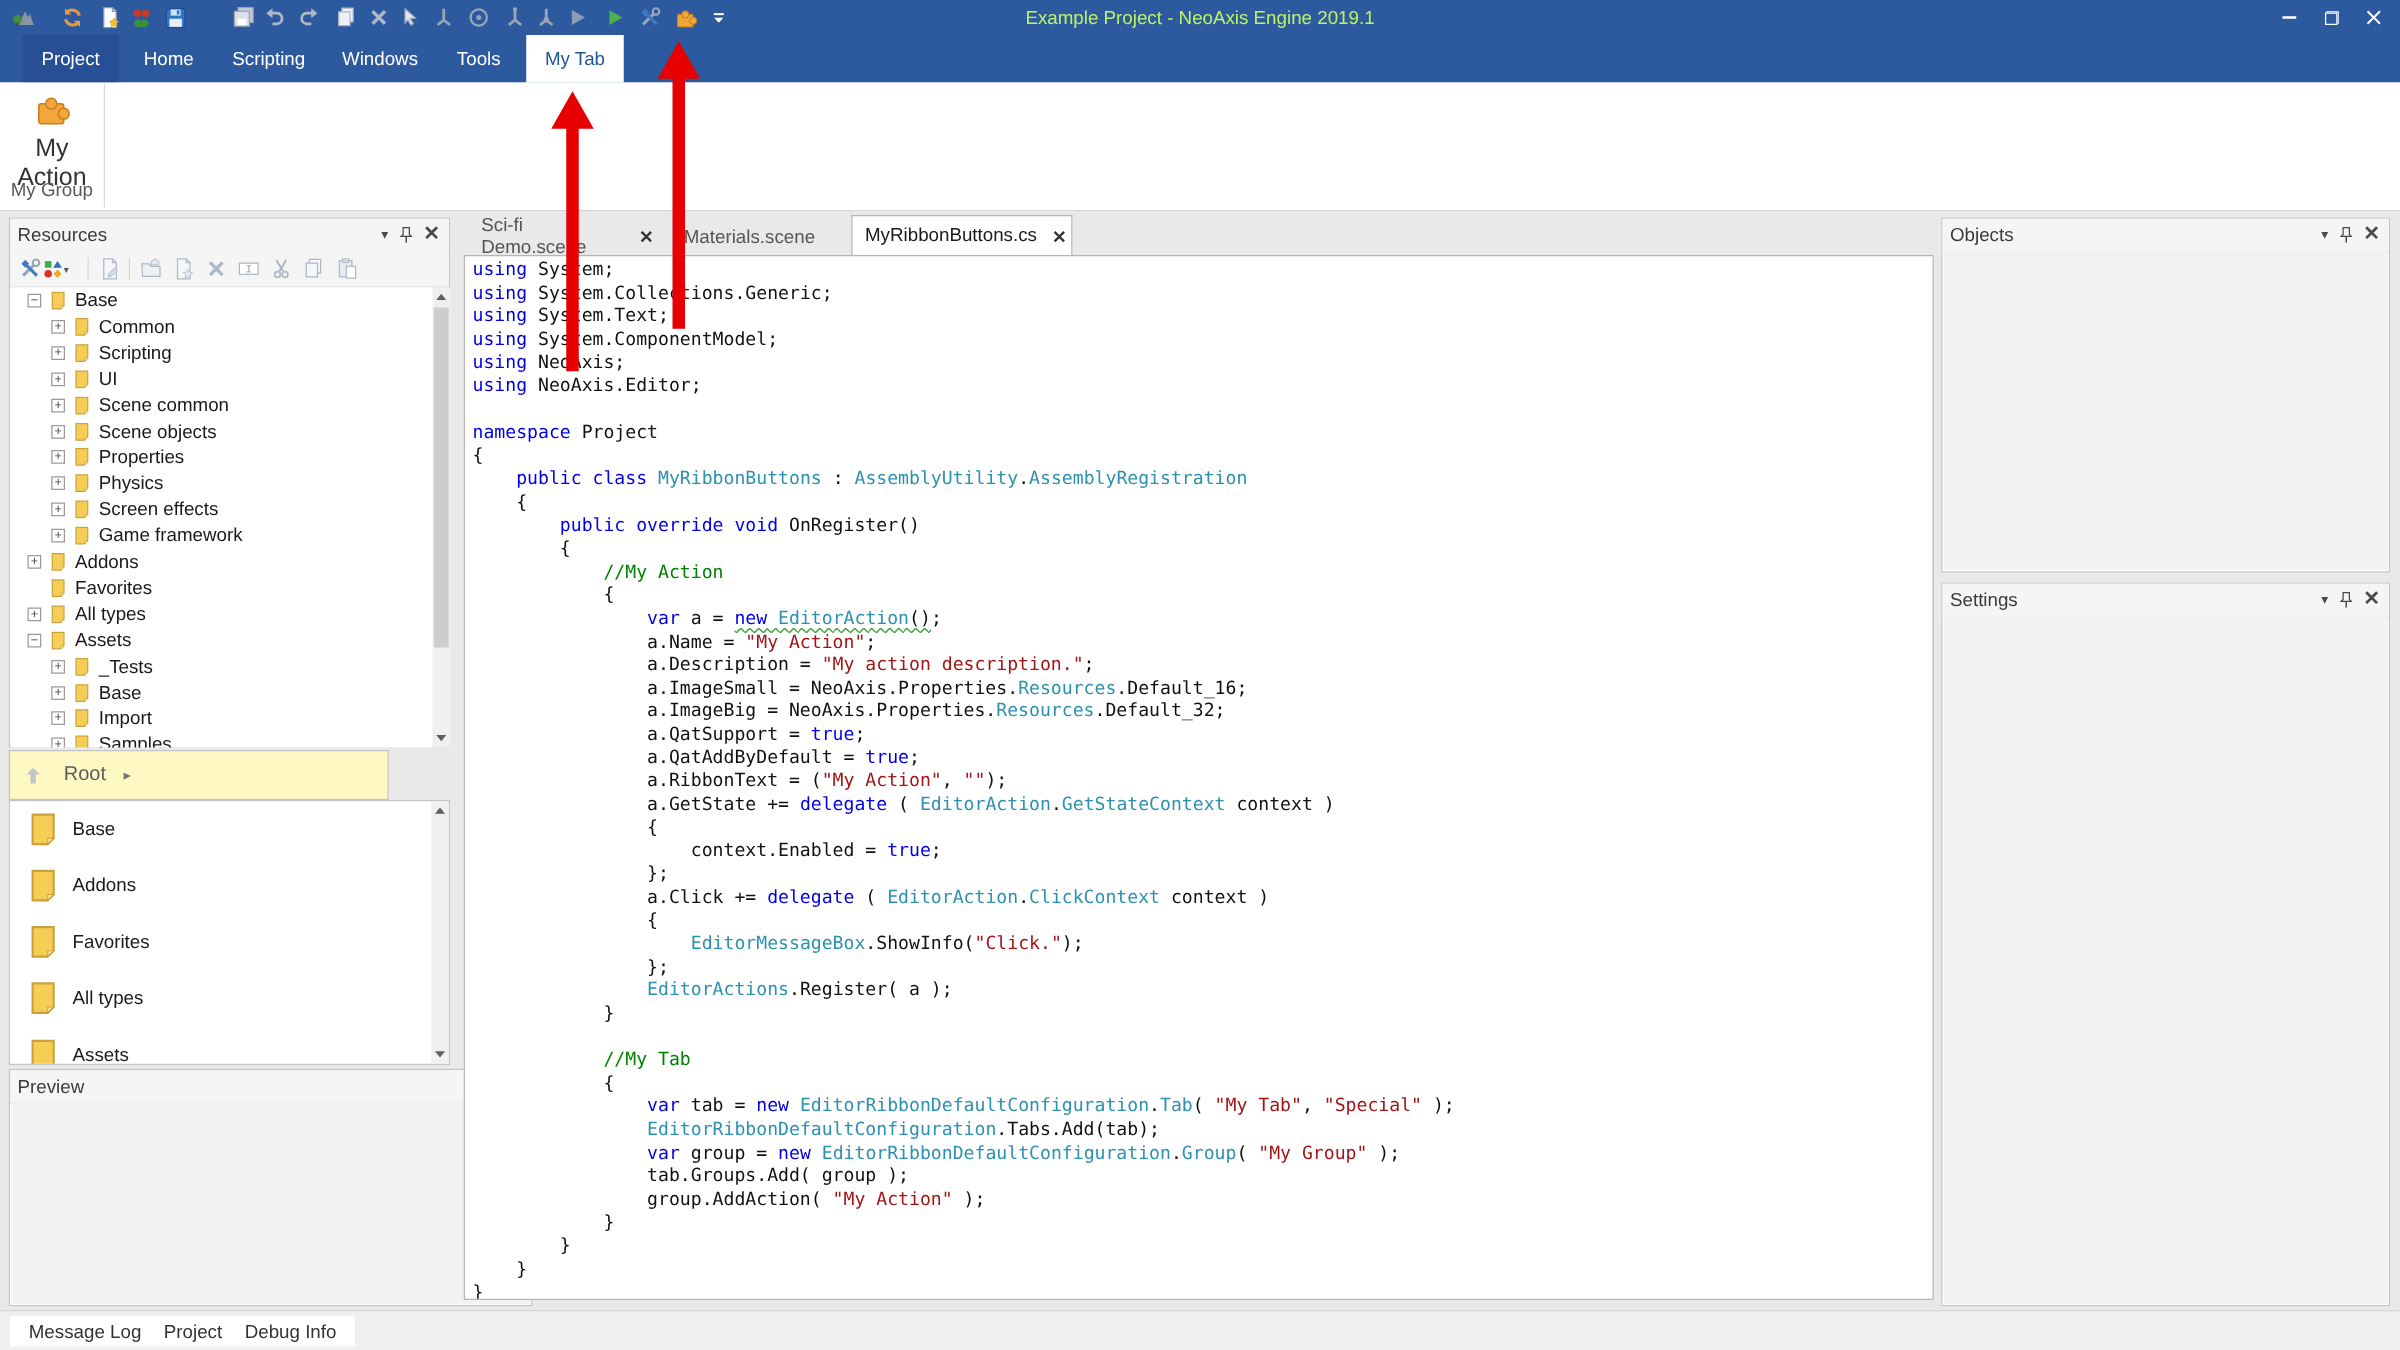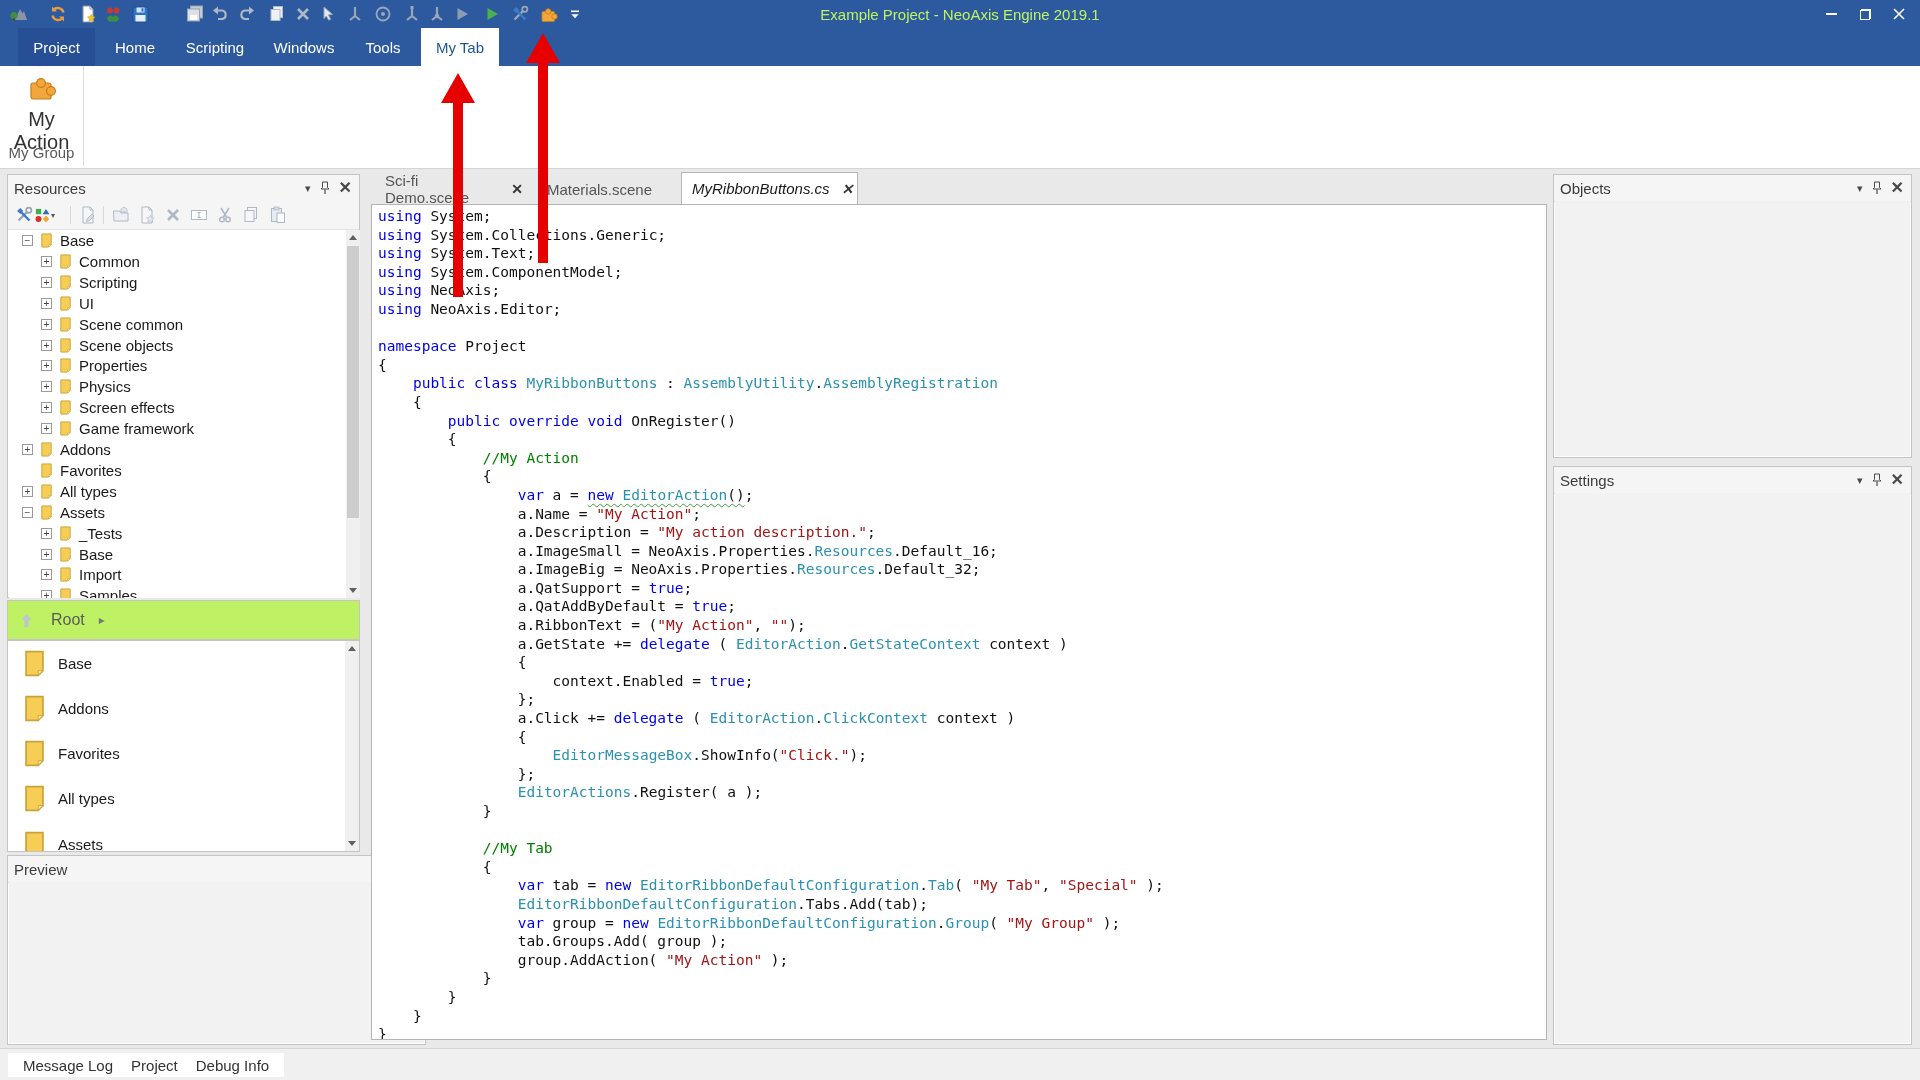--- a/index.html
+++ b/index.html
@@ -47,21 +47,21 @@
   .texp.none{border:none;background:transparent;}
   .tfold{margin-left:6px;margin-right:6px;flex:none;display:flex;}
   .tlabel{font-size:15px;color:#1A1A1A;white-space:nowrap;}
   
   .sbar{position:absolute;background:#F0F0F0;}
   .sb-arrow{position:absolute;left:0;width:100%;height:15px;display:flex;align-items:center;justify-content:center;}
   .tri-up{width:0;height:0;border-left:4px solid transparent;border-right:4px solid transparent;border-bottom:5px solid #606060;}
   .tri-down{width:0;height:0;border-left:4px solid transparent;border-right:4px solid transparent;border-top:5px solid #606060;}
   .sb-thumb{position:absolute;left:1px;right:1px;background:#CDCDCD;}
   
-  #root-bar{position:absolute;left:7px;top:600px;width:353px;height:40px;background:#bef264;border:1px solid #C4C4C4;box-sizing:border-box;display:flex;align-items:center;}
+  #root-bar{position:absolute;left:7px;top:600px;width:304px;height:40px;background:#fef9c3;border:1px solid #C4C4C4;box-sizing:border-box;display:flex;align-items:center;}
   #root-bar .up{margin-left:10px;display:flex;}
   #root-label{margin-left:16px;font-size:16px;color:#5B5B5B;}
   #root-chev{margin-left:14px;font-size:12px;color:#777;}
   
   #folder-list{position:absolute;left:7px;top:640px;width:353px;height:212px;background:#fff;border:1px solid #C4C4C4;box-sizing:border-box;overflow:hidden;}
   .flitem{position:absolute;left:0;width:100%;height:40px;display:flex;align-items:center;}
   .flitem .ficon{margin-left:13px;display:flex;}
   .flitem .flabel{margin-left:10px;font-size:15px;color:#1A1A1A;}
   
   #doc-tabs{position:absolute;left:371px;top:172px;height:32px;display:flex;align-items:flex-end;}
@@ -629,21 +629,21 @@
 
   <div id="doc-tabs">
       <div class="dtab" style="width: 158px;">
         <span>Sci-fi Demo.scene</span>
         <span class="dx">✕</span>
       </div>
       <div class="dtab" style="width: 140px; gap: 32px;">
         <span>Materials.scene</span>
         <span class="dx">✕</span>
       </div>
-      <div class="dtab active" style="width: 177px; font-style: italic;">
+      <div class="dtab active" style="width: 177px;">
         <span>MyRibbonButtons.cs</span>
         <span class="dx">✕</span>
       </div>
     </div>
   <div id="code-area">
     <div id="code-lines"><div class="cl"><span class="k">using </span><span class="p">System;</span></div><div class="cl"><span class="k">using </span><span class="p">System.Collections.Generic;</span></div><div class="cl"><span class="k">using </span><span class="p">System.Text;</span></div><div class="cl"><span class="k">using </span><span class="p">System.ComponentModel;</span></div><div class="cl"><span class="k">using </span><span class="p">NeoAxis;</span></div><div class="cl"><span class="k">using </span><span class="p">NeoAxis.Editor;</span></div><div class="cl">&nbsp;</div><div class="cl"><span class="k">namespace </span><span class="p">Project</span></div><div class="cl"><span class="p">{</span></div><div class="cl"><span class="p">    </span><span class="k">public class </span><span class="t">MyRibbonButtons</span><span class="p"> : </span><span class="t">AssemblyUtility</span><span class="p">.</span><span class="t">AssemblyRegistration</span></div><div class="cl"><span class="p">    {</span></div><div class="cl"><span class="p">        </span><span class="k">public override void </span><span class="p">OnRegister()</span></div><div class="cl"><span class="p">        {</span></div><div class="cl"><span class="p">            </span><span class="c">//My Action</span></div><div class="cl"><span class="p">            {</span></div><div class="cl"><span class="p">                </span><span class="k">var</span><span class="p"> a = </span><span class="k sq">new </span><span class="t sq">EditorAction</span><span class="p sq">()</span><span class="p">;</span></div><div class="cl"><span class="p">                a.Name = </span><span class="s">"My Action"</span><span class="p">;</span></div><div class="cl"><span class="p">                a.Description = </span><span class="s">"My action description."</span><span class="p">;</span></div><div class="cl"><span class="p">                a.ImageSmall = NeoAxis.Properties.</span><span class="t">Resources</span><span class="p">.Default_16;</span></div><div class="cl"><span class="p">                a.ImageBig = NeoAxis.Properties.</span><span class="t">Resources</span><span class="p">.Default_32;</span></div><div class="cl"><span class="p">                a.QatSupport = </span><span class="k">true</span><span class="p">;</span></div><div class="cl"><span class="p">                a.QatAddByDefault = </span><span class="k">true</span><span class="p">;</span></div><div class="cl"><span class="p">                a.RibbonText = (</span><span class="s">"My Action"</span><span class="p">, </span><span class="s">""</span><span class="p">);</span></div><div class="cl"><span class="p">                a.GetState += </span><span class="k">delegate</span><span class="p"> ( </span><span class="t">EditorAction</span><span class="p">.</span><span class="t">GetStateContext</span><span class="p"> context )</span></div><div class="cl"><span class="p">                {</span></div><div class="cl"><span class="p">                    context.Enabled = </span><span class="k">true</span><span class="p">;</span></div><div class="cl"><span class="p">                };</span></div><div class="cl"><span class="p">                a.Click += </span><span class="k">delegate</span><span class="p"> ( </span><span class="t">EditorAction</span><span class="p">.</span><span class="t">ClickContext</span><span class="p"> context )</span></div><div class="cl"><span class="p">                {</span></div><div class="cl"><span class="p">                    </span><span class="t">EditorMessageBox</span><span class="p">.ShowInfo(</span><span class="s">"Click."</span><span class="p">);</span></div><div class="cl"><span class="p">                };</span></div><div class="cl"><span class="p">                </span><span class="t">EditorActions</span><span class="p">.Register( a );</span></div><div class="cl"><span class="p">            }</span></div><div class="cl">&nbsp;</div><div class="cl"><span class="p">            </span><span class="c">//My Tab</span></div><div class="cl"><span class="p">            {</span></div><div class="cl"><span class="p">                </span><span class="k">var</span><span class="p"> tab = </span><span class="k">new </span><span class="t">EditorRibbonDefaultConfiguration</span><span class="p">.</span><span class="t">Tab</span><span class="p">( </span><span class="s">"My Tab"</span><span class="p">, </span><span class="s">"Special"</span><span class="p"> );</span></div><div class="cl"><span class="p">                </span><span class="t">EditorRibbonDefaultConfiguration</span><span class="p">.Tabs.Add(tab);</span></div><div class="cl"><span class="p">                </span><span class="k">var</span><span class="p"> group = </span><span class="k">new </span><span class="t">EditorRibbonDefaultConfiguration</span><span class="p">.</span><span class="t">Group</span><span class="p">( </span><span class="s">"My Group"</span><span class="p"> );</span></div><div class="cl"><span class="p">                tab.Groups.Add( group );</span></div><div class="cl"><span class="p">                group.AddAction( </span><span class="s">"My Action"</span><span class="p"> );</span></div><div class="cl"><span class="p">            }</span></div><div class="cl"><span class="p">        }</span></div><div class="cl"><span class="p">    }</span></div><div class="cl"><span class="p">}</span></div></div>
   </div>
   <div class="sbar" style="left:1528px;top:205px;width:18px;height:834px;">
     <div class="sb-arrow" style="top:0;">
         <div class="tri-up"></div>

